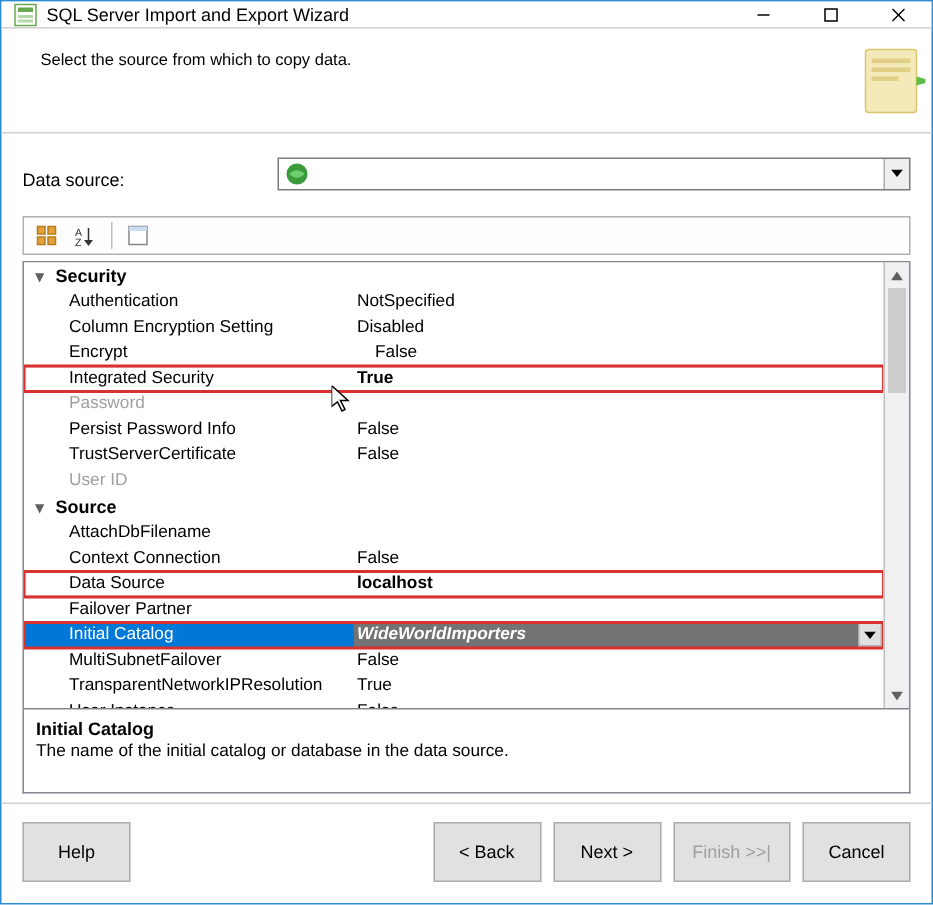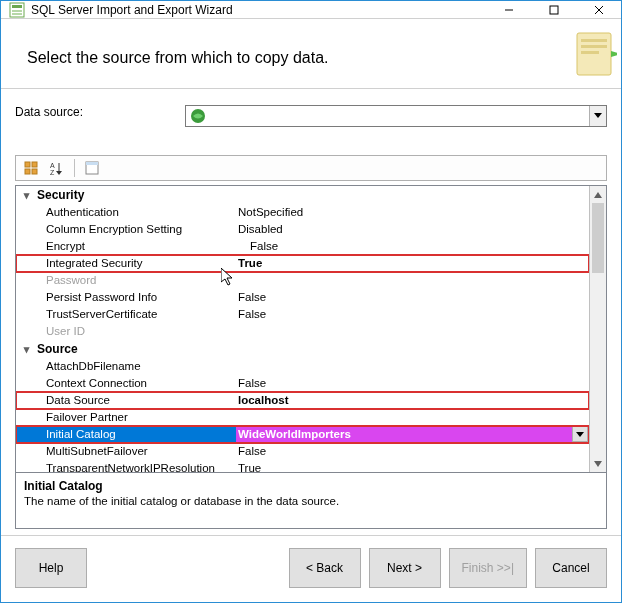--- a/index.html
+++ b/index.html
@@ -25,28 +25,28 @@
   .titlebar .appicon { width:16px; height:16px; margin-right:6px; }
   .titlebar .title { flex:1; font-size:12px; color:#000; }
   .titlebar .winbtn { width:45px; height:29px; display:flex; align-items:center; justify-content:center; color:#000;}
   .header {
     padding: 12px 16px 8px 16px;
     position: relative;
     border-bottom: 1px solid #d0d0d0;
     height: 70px;
   }
   .header h1 { font-size:15px; font-weight:bold; }
-  .header .sub { font-size:16px; margin: 18px 0 0 10px; }
+  .header .sub { font-size:11px; margin: 3px 0 0 10px; }
   .headericon {
     position:absolute;
     right:4px; top:8px;
     width:54px; height:54px;
   }
   .content { flex:1; padding:10px 14px 6px 14px; display:flex; flex-direction:column; min-height:0;}
-  .dsrow { display:flex; align-items:flex-start; margin: 6px 0 28px 0; }
+  .dsrow { display:flex; align-items:flex-end; margin: 6px 0 17px 0; }
   .dsrow .lbl { width:170px; }
   .dsrow .combo {
     flex:1; height:22px; border:1px solid #7a7a7a; background:#fff;
     display:flex; align-items:center; padding:0 4px; position:relative;
   }
   .dsrow .combo .ci { width:16px; height:16px; margin-right:4px;}
   .dsrow .combo .arrow {
     position:absolute; right:0; top:0; width:17px; height:100%;
     border-left:1px solid #b0b0b0; background:#efefef;
     display:flex; align-items:center; justify-content:center;
@@ -62,21 +62,21 @@
   .scroll { width:17px; background:#f0f0f0; border-left:1px solid #c0c0c0; position:relative;}
   .scroll .sarr { width:100%; height:17px; display:flex; align-items:center; justify-content:center;}
   .scroll .thumb { position:absolute; top:17px; left:2px; right:2px; height:70px; background:#cdcdcd;}
   .catrow { display:flex; align-items:center; height:18px; font-weight:bold; padding-left:4px;}
   .catrow .expander { width:13px; text-align:center; font-size:11px; color:#606060; cursor:default;}
   .proprow { display:flex; height:17px; font-size:11.5px; line-height:17px;}
   .proprow .pname { width:220px; padding-left:30px; overflow:hidden; white-space:nowrap;}
   .proprow .pval { flex:1; padding-left:2px; overflow:hidden; white-space:nowrap;}
   .proprow.selected { color:#fff; }
   .proprow.selected .pname { background:#0078d7; }
-  .proprow.selected .pval { background:#d946ef; font-weight:bold;}
+  .proprow.selected .pval { background:#737373; font-weight:bold;font-style:italic;}
   .proprow.disabled .pname { color:#a0a0a0; }
   .proprow .celldd {
     width:16px; height:16px; background:#e1e1e1; border:1px solid #adadad;
     display:flex; align-items:center; justify-content:center; margin-right:1px;
   }
   .hl-red { outline:2px solid #d93030; outline-offset:-1px; box-shadow: 0 0 0 1px rgba(217,48,48,0.4) inset;}
   .desc { border:1px solid #828790; border-top:none; padding:6px 8px 10px 8px; height:56px;}
   .desc .dt { font-weight:bold; font-size:12px; }
   .desc .dd { font-size:11.5px; margin-top:2px;}
   .btnbar {

